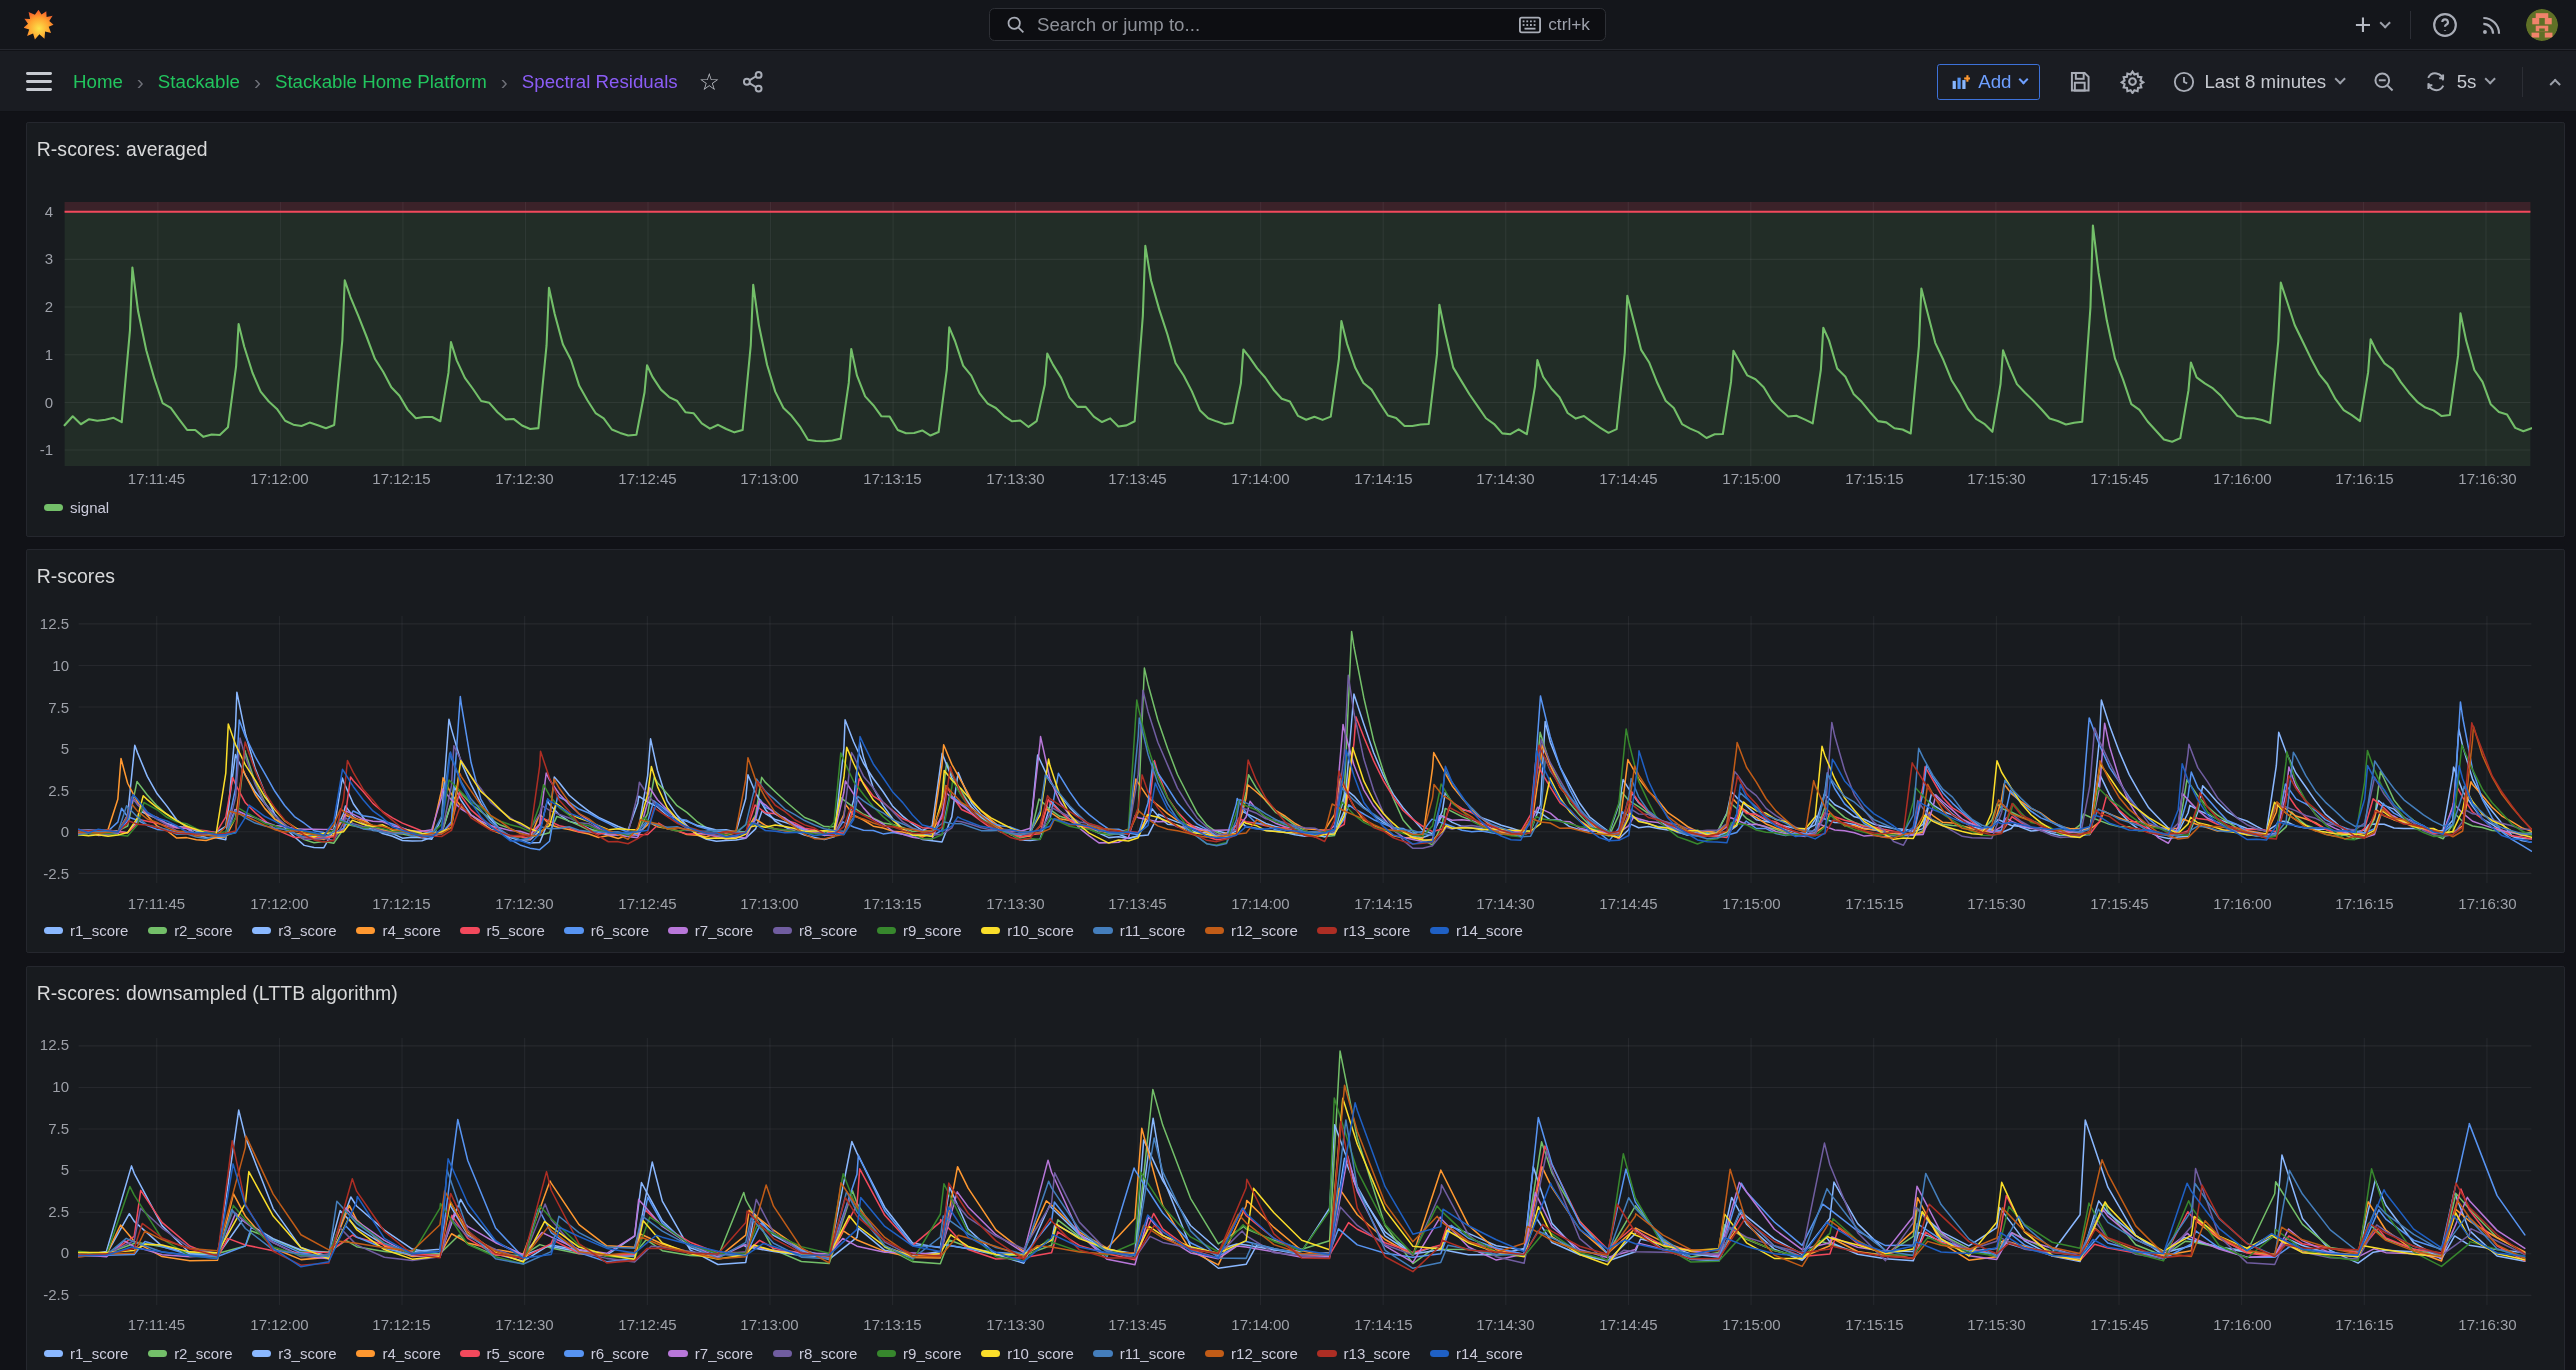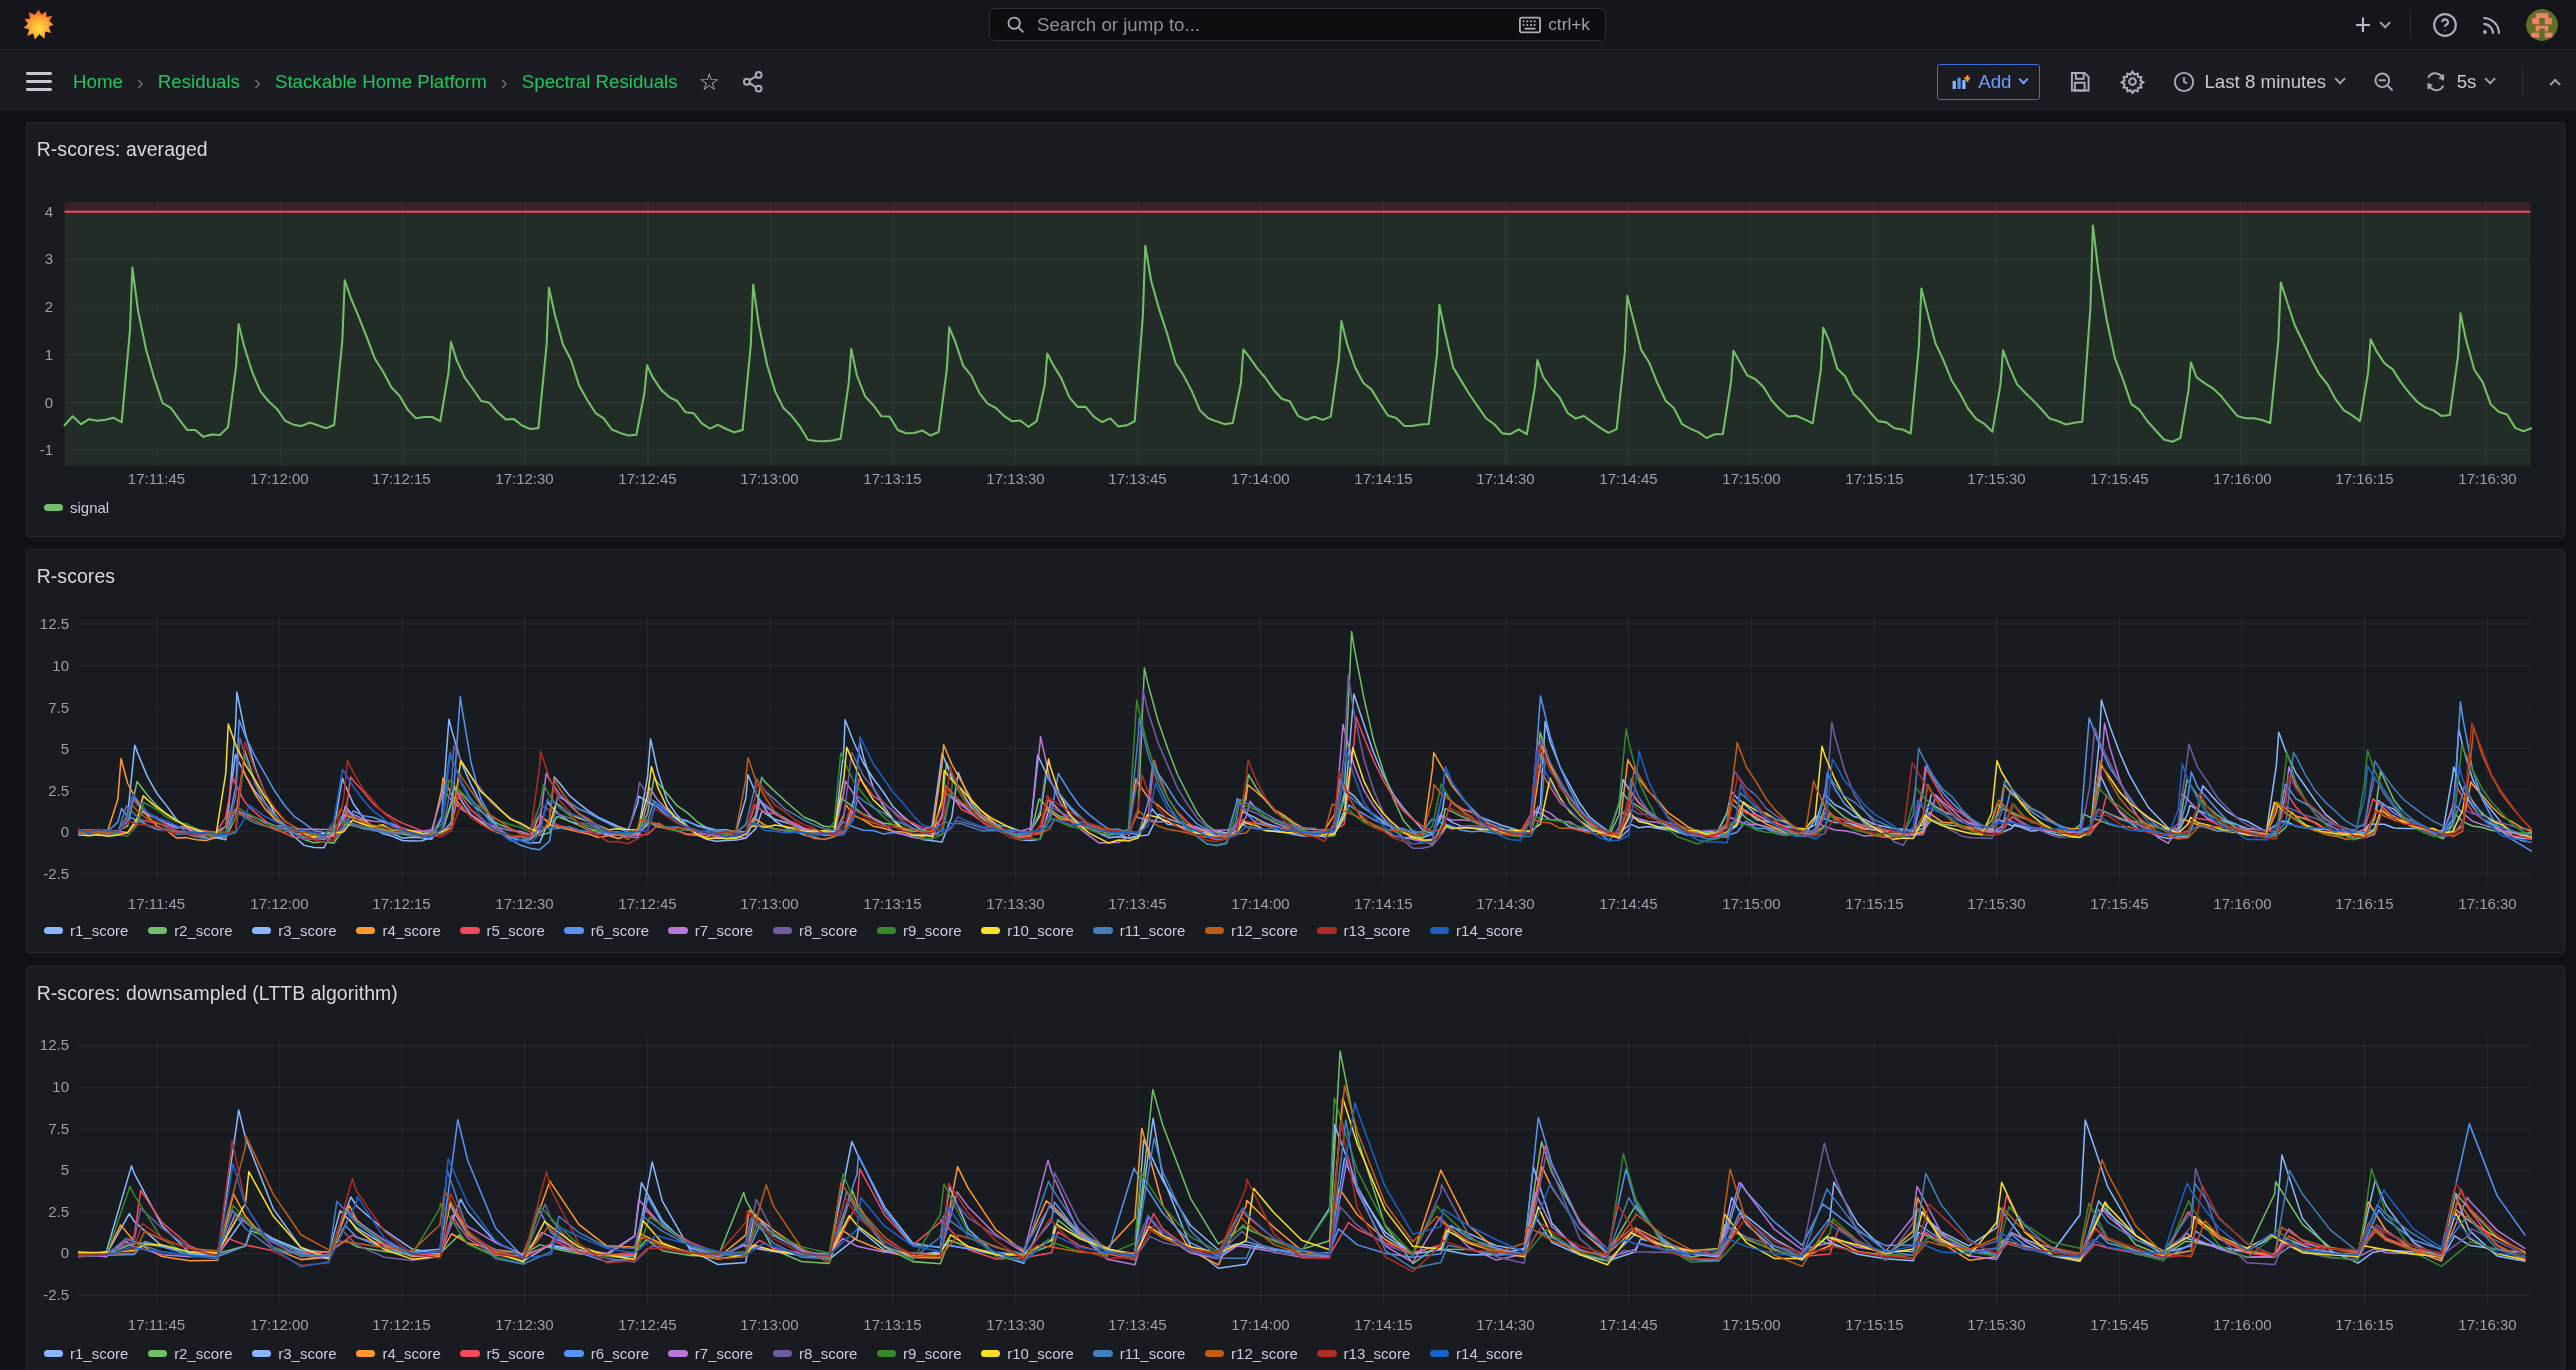--- a/index.html
+++ b/index.html
@@ -28,21 +28,21 @@
   .avatar { width:32px; height:32px; border-radius:50%; overflow:hidden; }
 
   
   .toolbar { position:absolute; left:0; top:51px; width:2576px; height:61px;
     background:#1A1C22; border-bottom:0.7px solid #101115; }
   .tb-left { position:absolute; left:26px; top:0; height:61px; display:flex; align-items:center; gap:21px; }
   .hamburger { width:26px; display:flex; flex-direction:column; gap:5.5px; }
   .hamburger span { height:2.8px; background:#C7CAD1; border-radius:1.4px; }
   .crumbs { display:flex; align-items:center; gap:14px; font-size:18.7px; }
   .crumb { color:#22c55e; }
-  .crumb.current { color:#22c55e; }
+  .crumb.current { color:#8b5cf6; }
   .crumb-sep { color:#6E7078; font-size:21px; }
   .star-glyph { font-size:23.5px; color:#C7CAD1; }
   .tb-right { position:absolute; right:16.6px; top:0; height:61px; display:flex; align-items:center; gap:28px; }
   .addbtn { display:flex; align-items:center; gap:8.3px; height:36px; padding:0 12.5px;
     border:0.7px solid #3D71D9; border-radius:2.8px; color:#6E9FFF; font-size:18.7px; }
   .addbtn .chev { border-color:#6E9FFF; width:7px; height:7px; }
   .tr-group { display:flex; align-items:center; gap:9.7px; color:#C7CAD1; font-size:18.7px; }
   .tooldiv { width:0.7px; height:30px; background:#2C2E35; }
   svg.lineicon { stroke:#A9ADB7; fill:none; stroke-width:2; }
 
@@ -133,21 +133,21 @@
 <div class="toolbar">
   <div class="tb-left">
     <span class="hamburger">
         <span></span>
         <span></span>
         <span></span>
       </span>
     <nav class="crumbs">
       <a class="crumb">Home</a>
       <span class="crumb-sep">›</span>
-      <a class="crumb">Residuals</a>
+      <a class="crumb">Stackable</a>
       <span class="crumb-sep">›</span>
       <a class="crumb">Stackable Home Platform</a>
       <span class="crumb-sep">›</span>
       <span class="crumb current">Spectral Residuals</span>
     </nav>
     <span class="iconbtn">
         <span class="star-glyph">☆</span>
       </span>
     <span class="iconbtn">
       <svg class="lineicon" width="23.5" height="23.5" viewBox="0 0 24 24">

